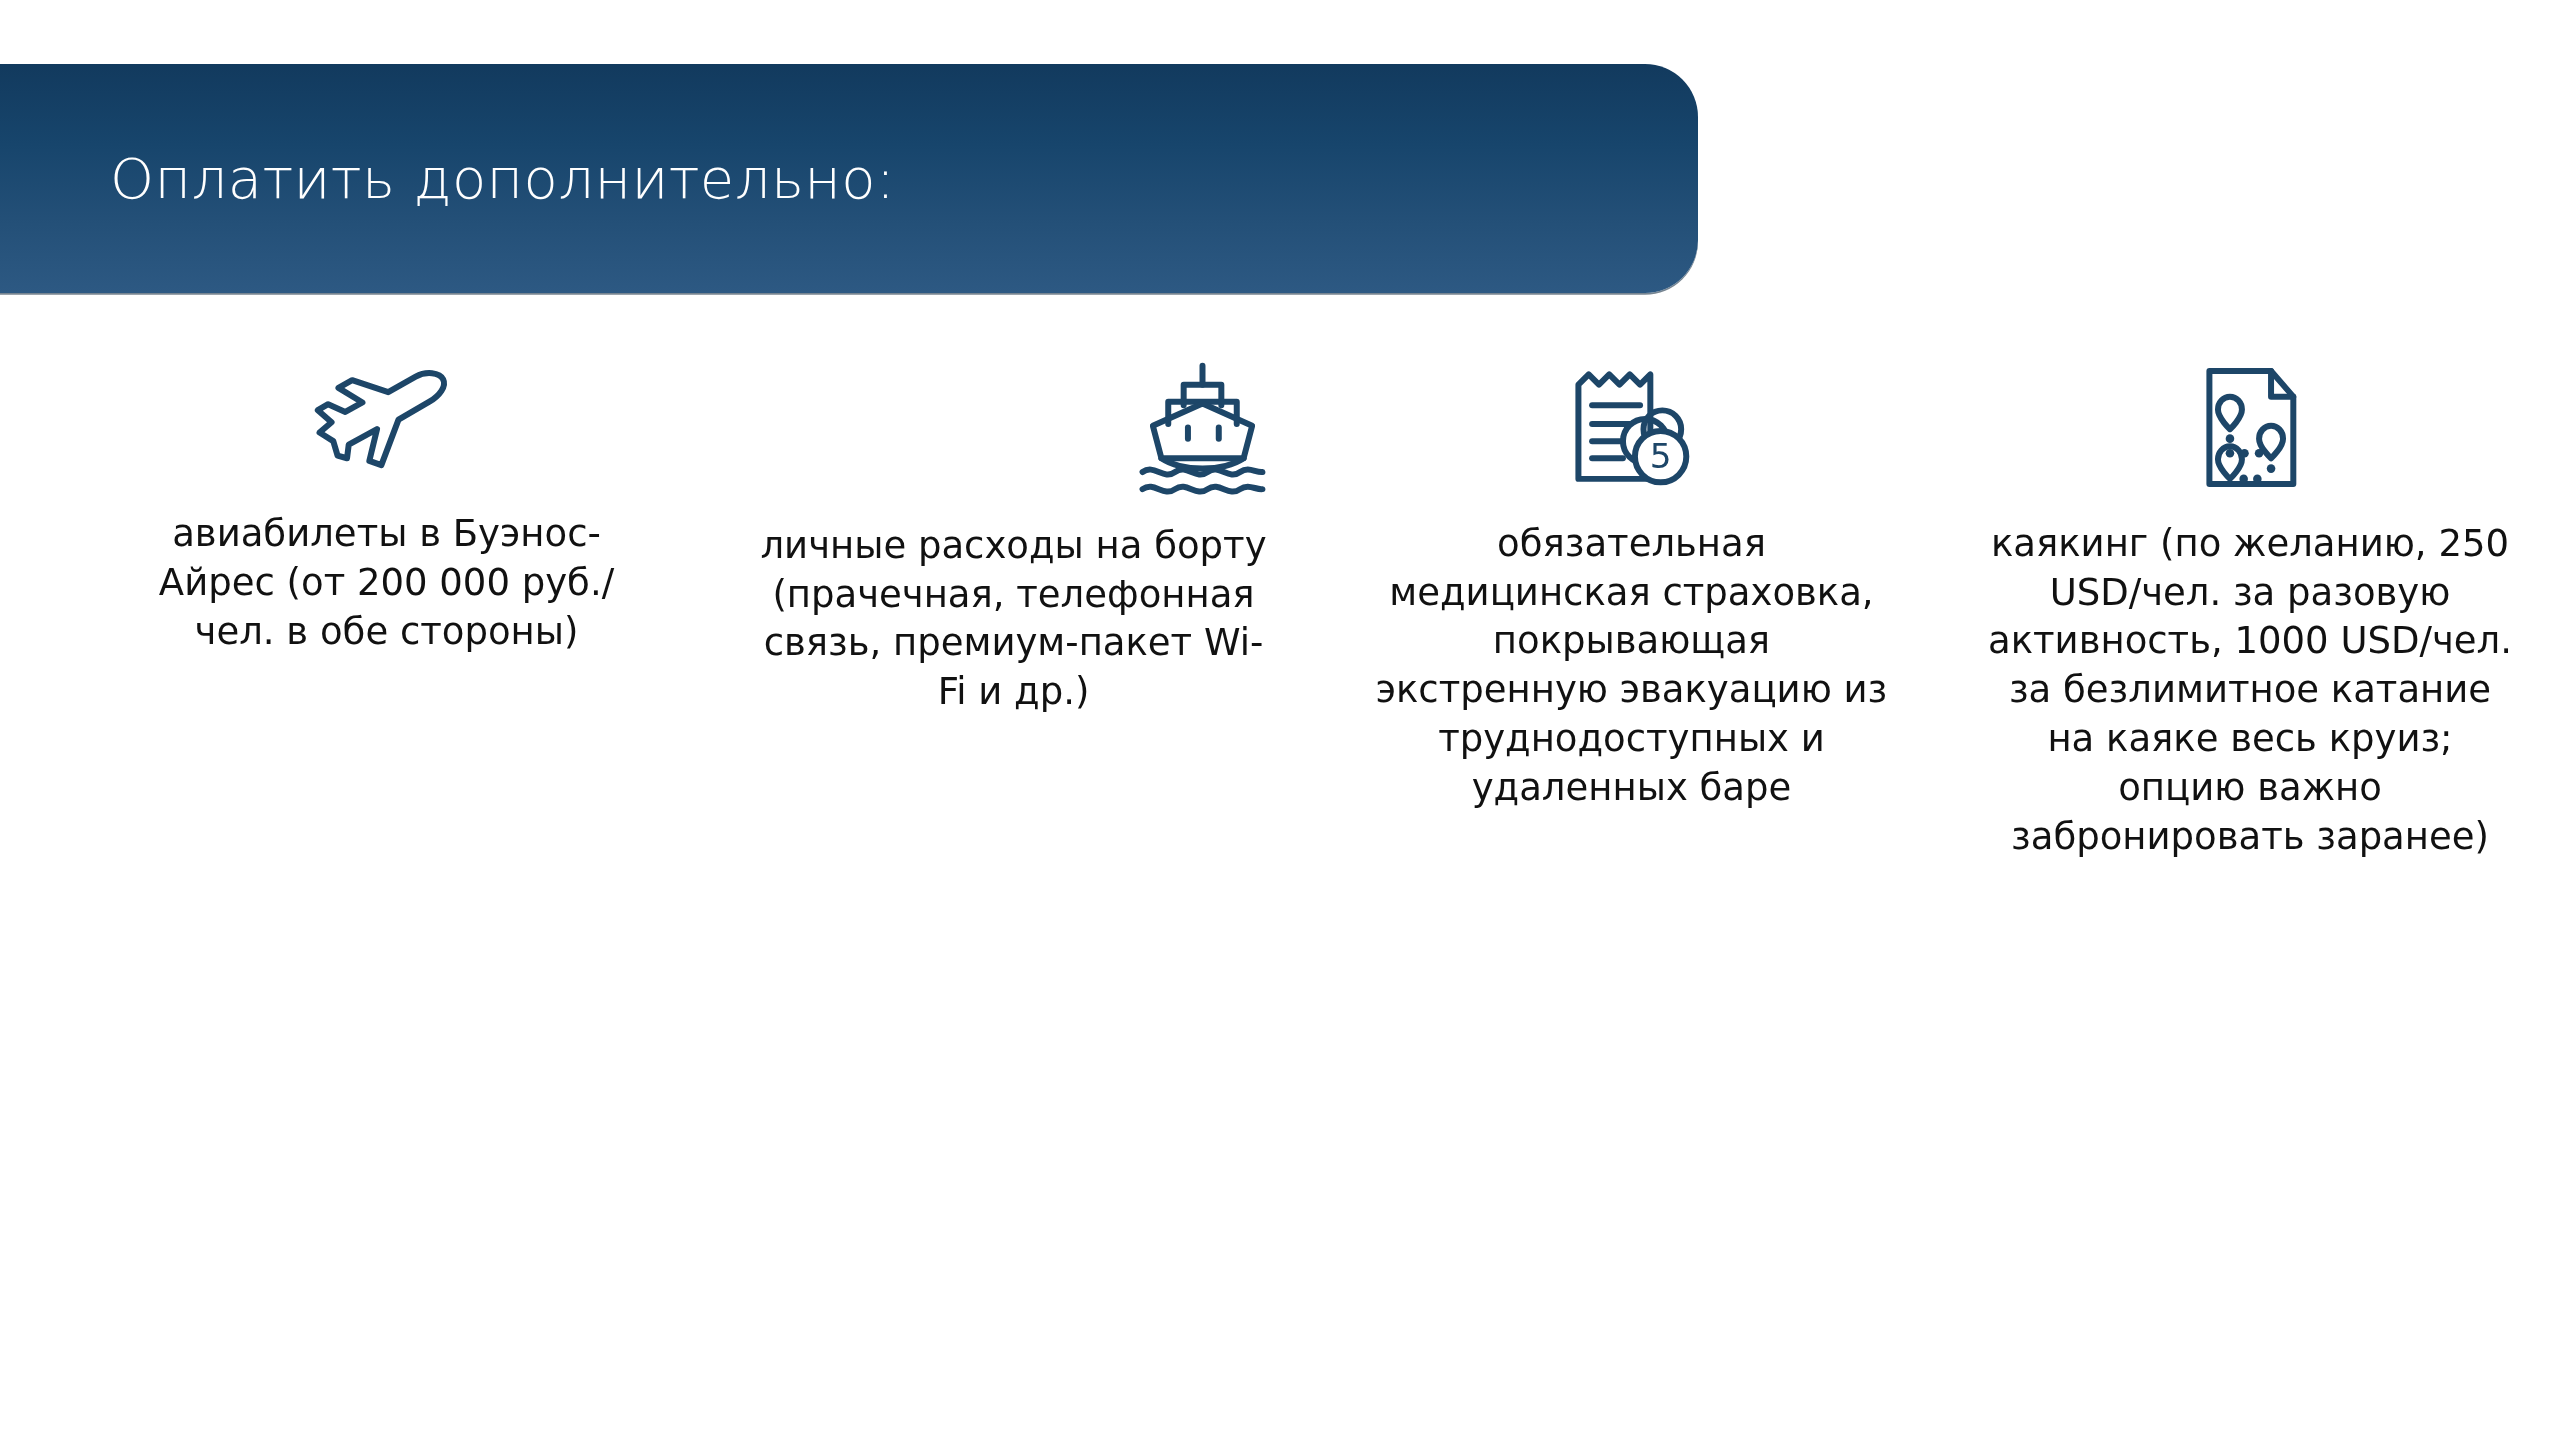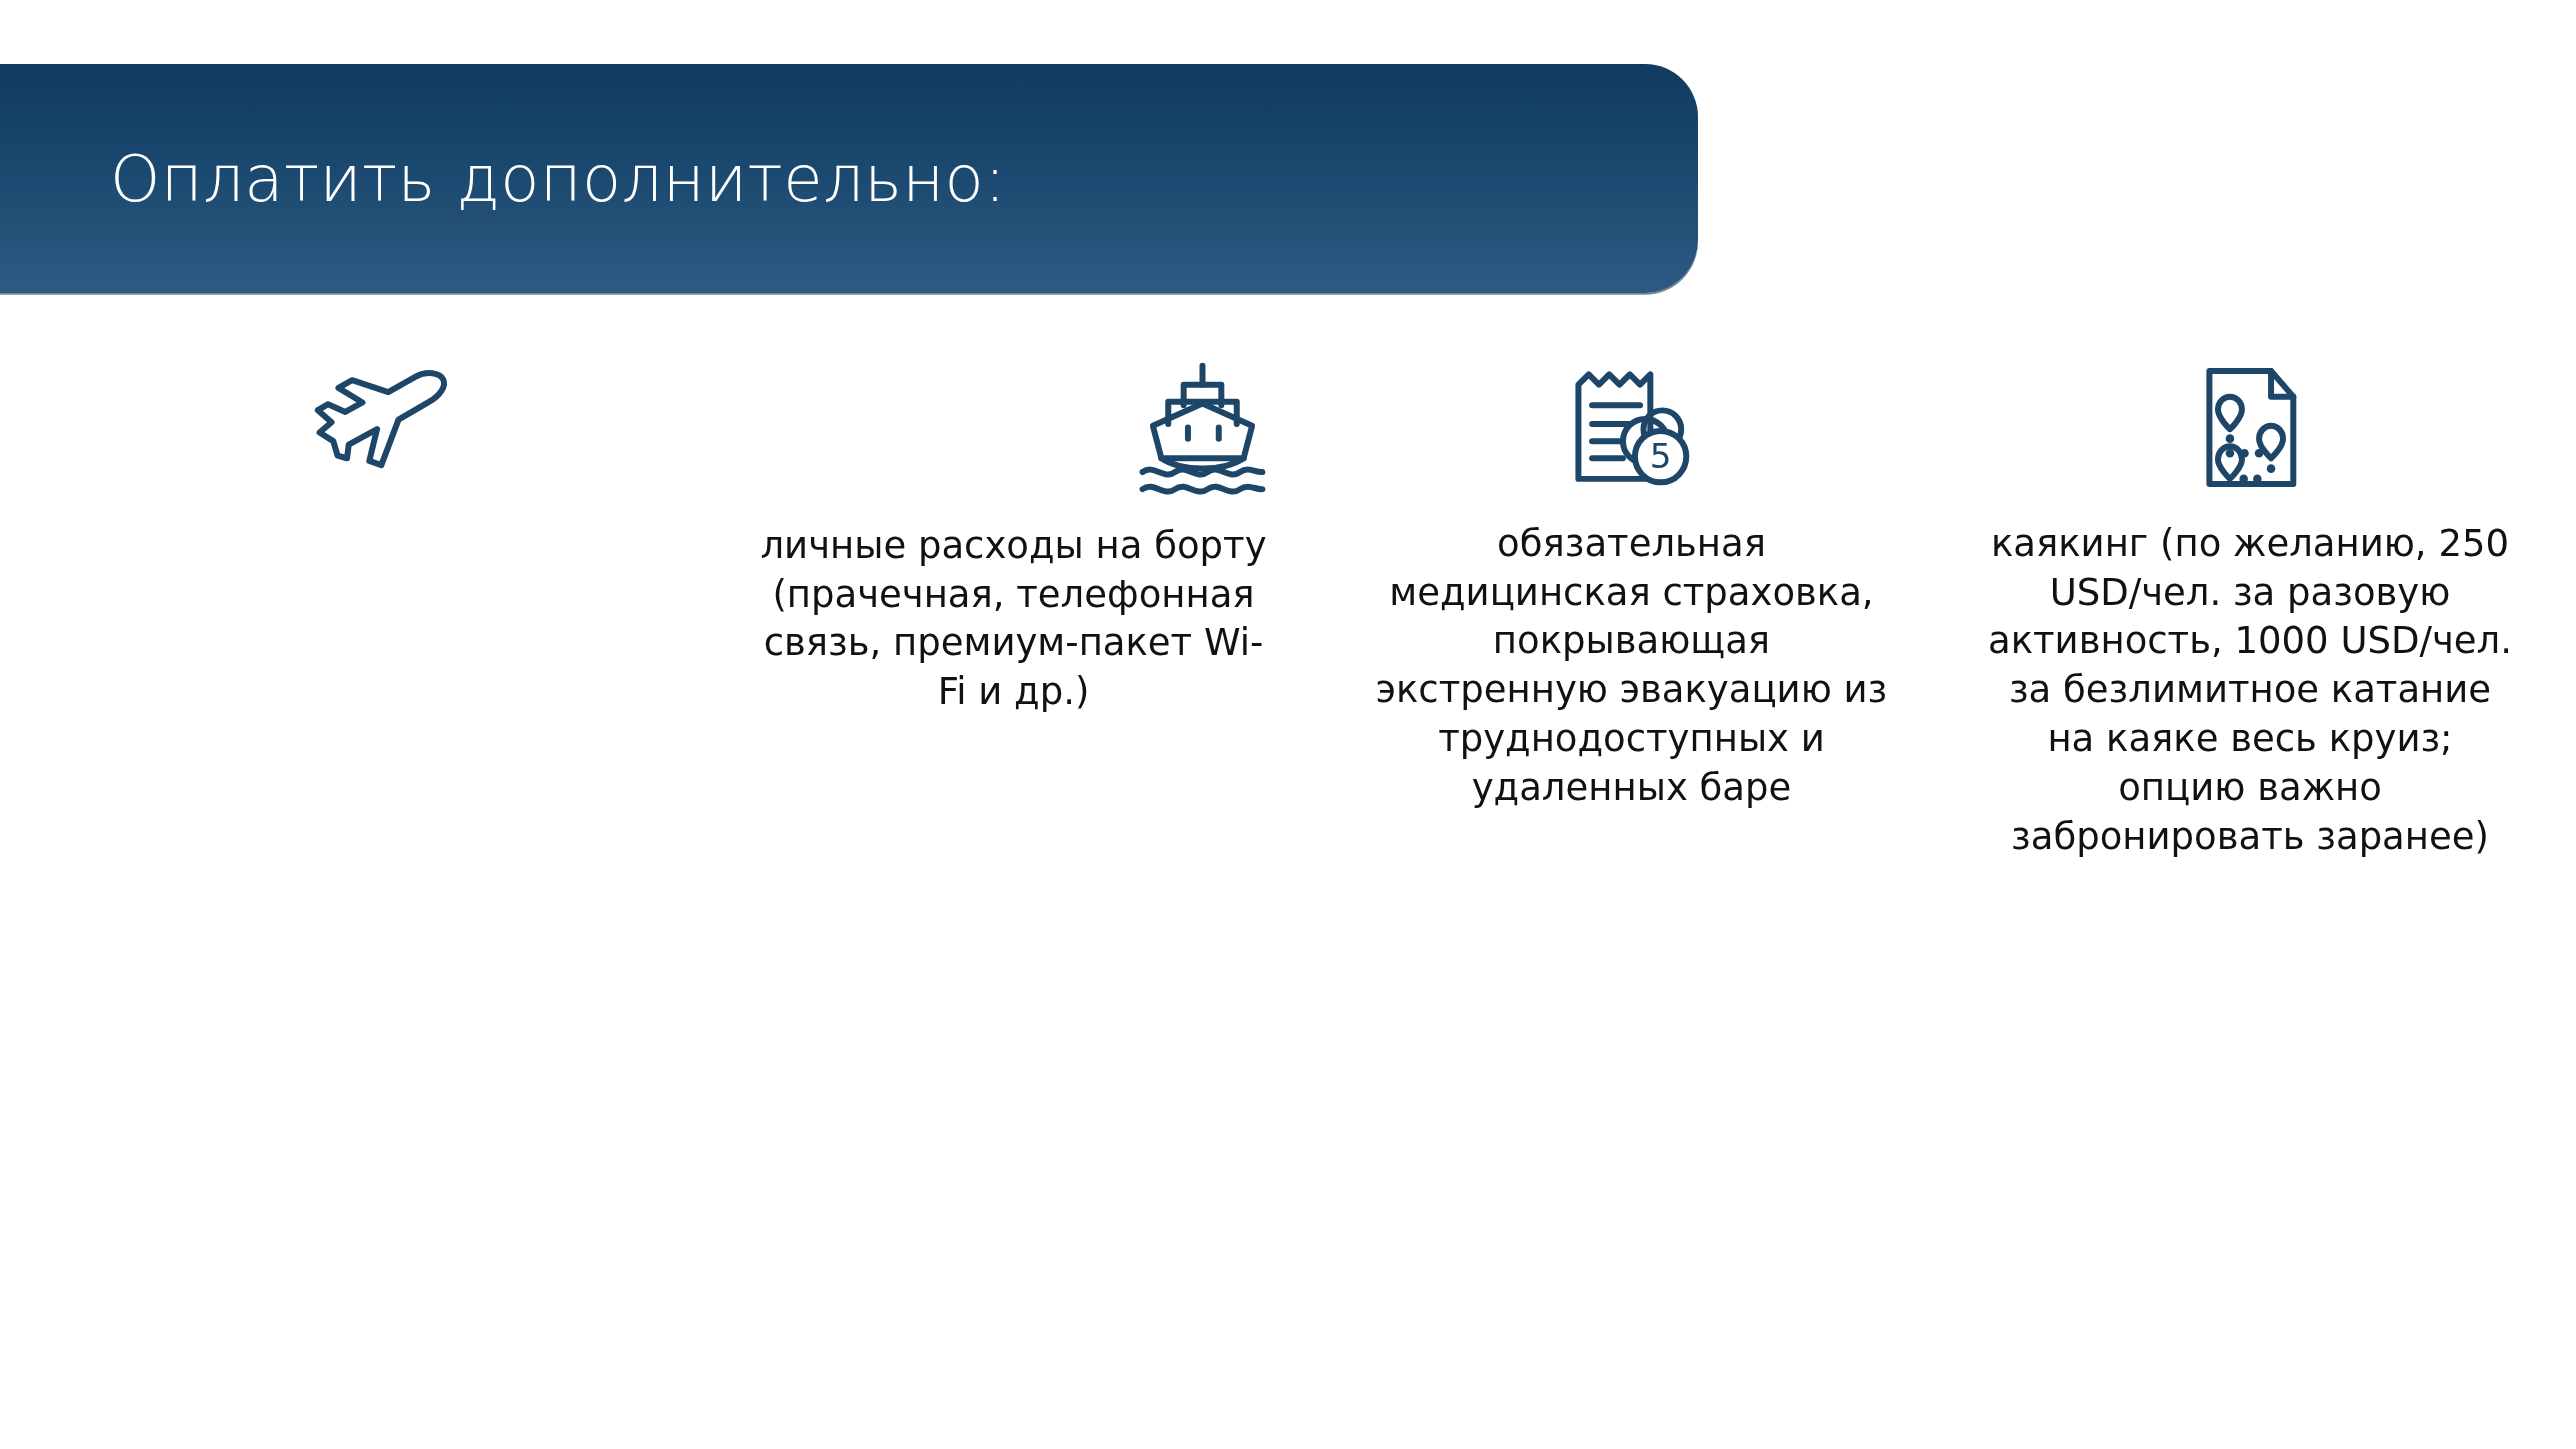--- a/index.html
+++ b/index.html
@@ -23,21 +23,21 @@
     width: 1698px;
     height: 229px;
     background: linear-gradient(180deg, #123a5e 0%, #17456c 35%, #245078 70%, #2d5983 100%);
     border-radius: 0 53px 53px 0;
     box-shadow: 0 1.7px 0 0 rgba(8,32,54,0.55);
     display: flex;
     align-items: center;
   }
   #title-text {
     color: #ffffff;
-    font-size: 64px;
+    font-size: 56px;
     font-weight: 300;
     letter-spacing: 0.4px;
     line-height: 1;
     margin-left: 110px;
     white-space: nowrap;
     font-family: "DejaVu Sans", "Liberation Sans", sans-serif;
   }
 
   
   #items-area {
@@ -89,20 +89,21 @@
 </div>
 
 <div id="items-area">
 
   <div class="item" id="item-flights">
     <span class="item-icon">
       <svg width="155" height="103" viewBox="0 0 180 120">
         <path class="ico" d="M26,62 L10,48 L22,41 L42,50 L62,39 L34,22 L50,13 L92,27 L124,9 C136,2 152,4 156,12 C160,20 152,31 140,38 L104,59 L84,112 L70,107 L79,70 L46,88 L44,104 L33,101 L28,84 L12,74 Z"></path>
       </svg>
     </span>
+    <div class="item-caption">авиабилеты в Буэнос-Айрес (от 200 000 руб./чел. в обе стороны)</div>
   </div>
 
   <div class="item" id="item-onboard">
     <span class="item-icon">
       <svg width="137" height="137" viewBox="0 0 160 160">
         <line class="ico" x1="80" y1="8" x2="80" y2="30"></line>
         <path class="ico" d="M58,54 L58,30 L102,30 L102,54"></path>
         <path class="ico" d="M40,76 L40,50 L120,50 L120,76"></path>
         <path class="ico" d="M22,78 L80,52 L138,78 L128,116 L32,116 Z"></path>
         <path class="ico" d="M32,116 C44,124 60,128 80,128 C100,128 116,124 128,116"></path>

